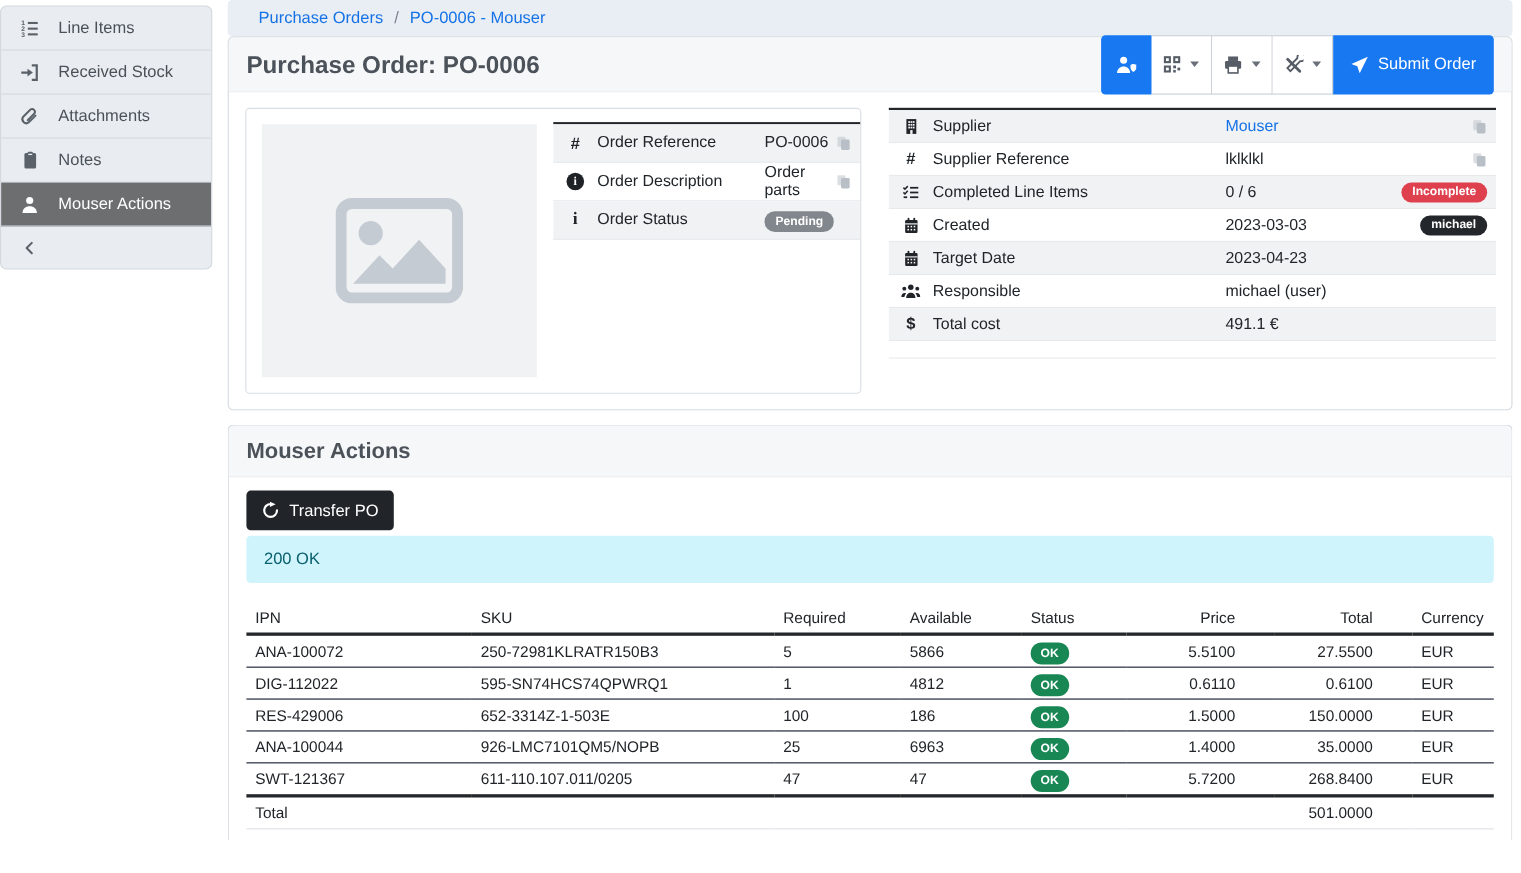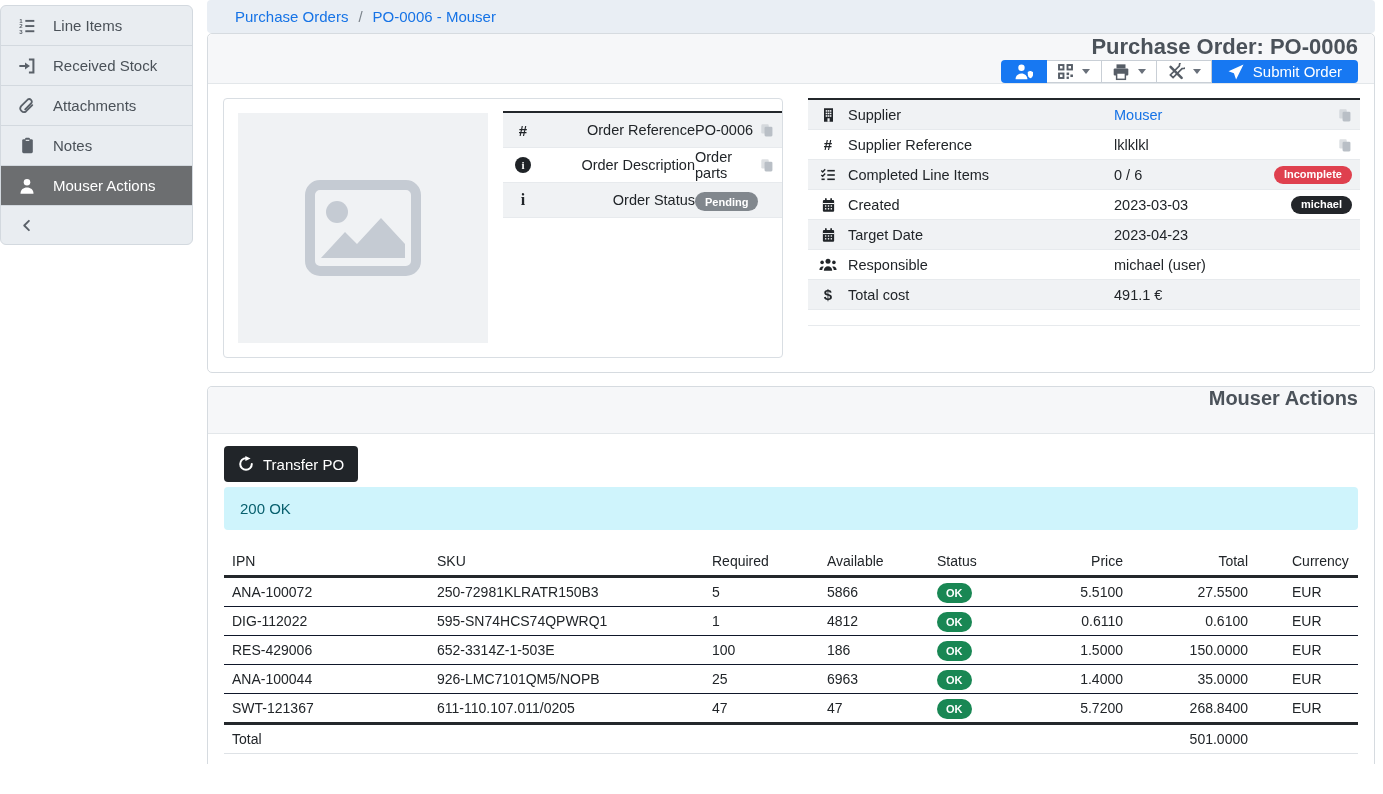--- a/index.html
+++ b/index.html
@@ -20,21 +20,21 @@
   
   .main { position:absolute; left:207px; top:0; width:1168px; }
 
   .breadcrumb { height:33px; background:#e9eef4; border-radius:4px; display:flex;
     align-items:center; padding-left:28px; gap:10px; font-size:15px; }
   .breadcrumb a { color:#1673e6; text-decoration:none; cursor:pointer; }
   .breadcrumb .sep { color:#7b838b; }
 
   .card { background:#fff; border:1px solid #d6dbe0; border-radius:5px; }
   .card-header { background:#f6f7f9; border-bottom:1px solid #e3e7ea; border-radius:5px 5px 0 0;
-    display:flex; align-items:flex-end; padding:0 16px;flex-direction:column; }
+    display:flex; align-items:center; padding:0 16px; }
   .po-header { height:50px; }
   .po-title { font-size:22px; font-weight:600; color:#4b525a; }
   .actions-header { height:47px; }
   .actions-title { font-size:20px; font-weight:600; color:#4b525a; }
 
   
   .toolbar { margin-left:auto; display:flex; height:54px; }
   .tbtn { display:flex; align-items:center; justify-content:center; cursor:pointer; border:none;
     background:#fff; font-family:inherit; }
   .tbtn.blue { background:#1778f2; color:#fff; }
@@ -54,21 +54,21 @@
 
   .dtable { border-top:2px solid #23272b; }
   .ltable { position:absolute; left:279px; right:0; top:12px; }
   .rtable { position:absolute; left:600px; right:14px; top:14px; }
   .drow { display:flex; align-items:center; border-bottom:1px solid #e7eaed; padding-right:8px; }
   .drow.odd { background:#f0f2f4; }
   .ltable .drow { height:35px; }
   .rtable .drow { height:30px; }
   .rtable .filler { height:16px; border-bottom:1px solid #e7eaed; }
   .dic { width:40px; display:flex; justify-content:center; align-items:center; color:#212529; }
-  .ltable .dlabel { width:152px; font-size:14.5px;text-align:right; }
+  .ltable .dlabel { width:152px; font-size:14.5px; }
   .rtable .dlabel { width:266px; font-size:14.5px; }
   .dvalue { flex:1; font-size:14.5px; }
   .dvalue a { color:#1673e6; text-decoration:none; cursor:pointer; }
   .hash-glyph { font-weight:700; font-size:15px; }
   .dollar-glyph { font-weight:600; font-size:15px; }
   .info-circle { width:16px; height:16px; border-radius:50%; background:#1f2327; color:#fff;
     font-family:"Liberation Serif", serif; font-weight:700; font-size:11px; display:flex;
     align-items:center; justify-content:center; }
   .info-plain { font-family:"Liberation Serif", serif; font-weight:700; font-size:16px; }
   .copy-btn { margin-left:auto; display:flex; align-items:center; color:#b9bfc6; cursor:pointer; }

